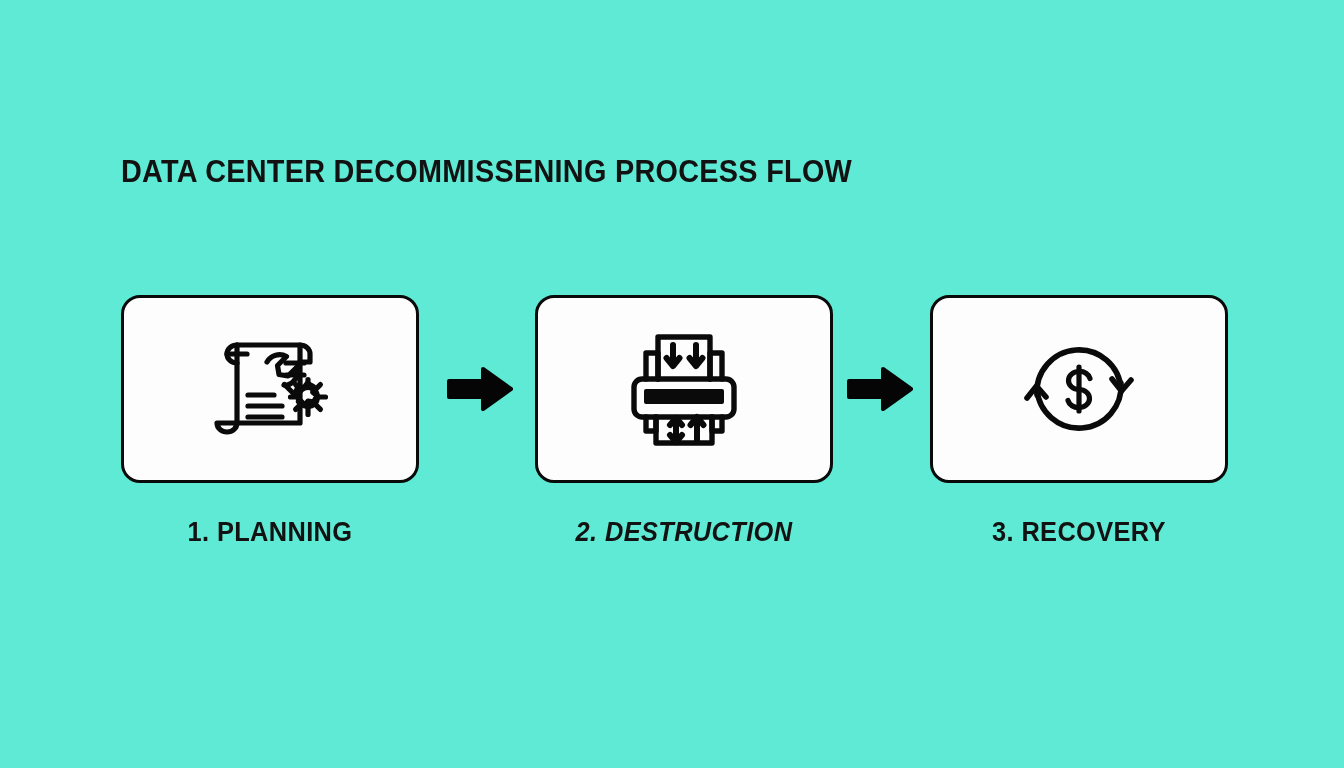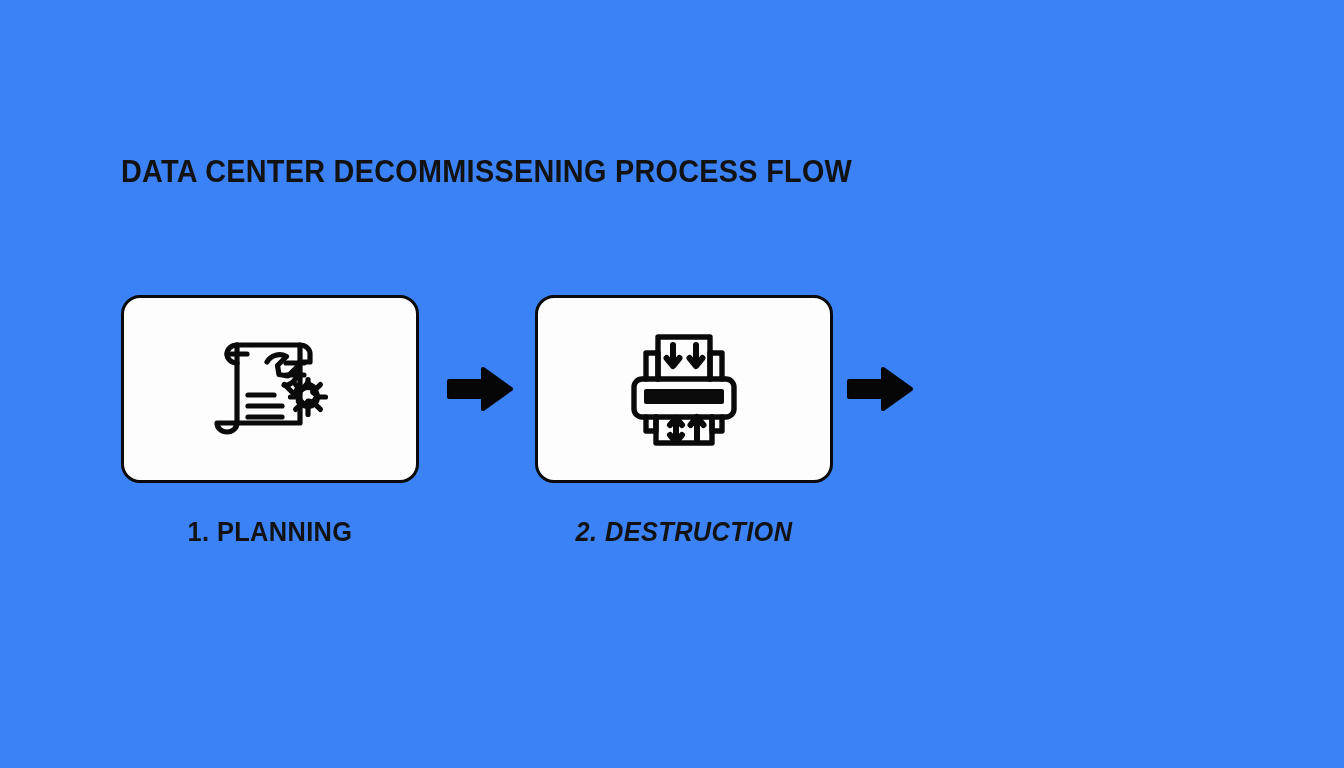--- a/index.html
+++ b/index.html
@@ -10,21 +10,21 @@
     width: 1344px;
     height: 768px;
     background: #fdfdfd;
     font-family: "Liberation Sans", sans-serif;
     overflow: hidden;
   }
   #canvas {
     position: relative;
     width: 1344px;
     height: 768px;
-    background: #3b82f6;
+    background: #5eead4;
   }
 
   
   #title {
     position: absolute;
     left: 121px;
     top: 153px;
     font-family: "Liberation Sans Narrow", "Liberation Sans", sans-serif;
     font-size: 31px;
     font-weight: 700;
@@ -184,15 +184,31 @@
       </div>
       <div class="step-label">2. DESTRUCTION</div>
     </div>
 
     <div class="flow-arrow arrow-2">
       <svg viewBox="0 0 66 48" width="66" height="48">
         <path d="M2 16 H36 V4 L64 24 L36 44 V32 H2 Z" fill="#050505" stroke="#050505" stroke-width="4" stroke-linejoin="round"></path>
       </svg>
     </div>
 
+    <div class="step step-3">
+      <div class="step-box">
+        <svg class="step-icon" viewBox="0 0 132 132" fill="none" stroke="#0a0a0a" stroke-width="5.6" stroke-linecap="round" stroke-linejoin="round">
+
+          <path d="M24 72 A42 42 0 0 1 108 66"></path>
+          <path d="M99 56 L108.5 68 L118 57" stroke-width="5.6" fill="none"></path>
+
+          <path d="M108 60 A42 42 0 0 1 24 66"></path>
+          <path d="M14 75 L23.5 63 L33 74" stroke-width="5.6" fill="none"></path>
+
+          <path d="M66 44 v44" stroke-width="5.2"></path>
+          <path d="M77 55.5 a10.5 9 0 0 0 -11 -7 a10.5 9 0 0 0 0 18 a10.5 9 0 0 1 0 18 a10.5 9 0 0 1 -11 -7" stroke-width="5.2"></path>
+        </svg>
+      </div>
+      <div class="step-label">3. RECOVERY</div>
+    </div>
 
   </div>
 </div>
 
 </body></html>

